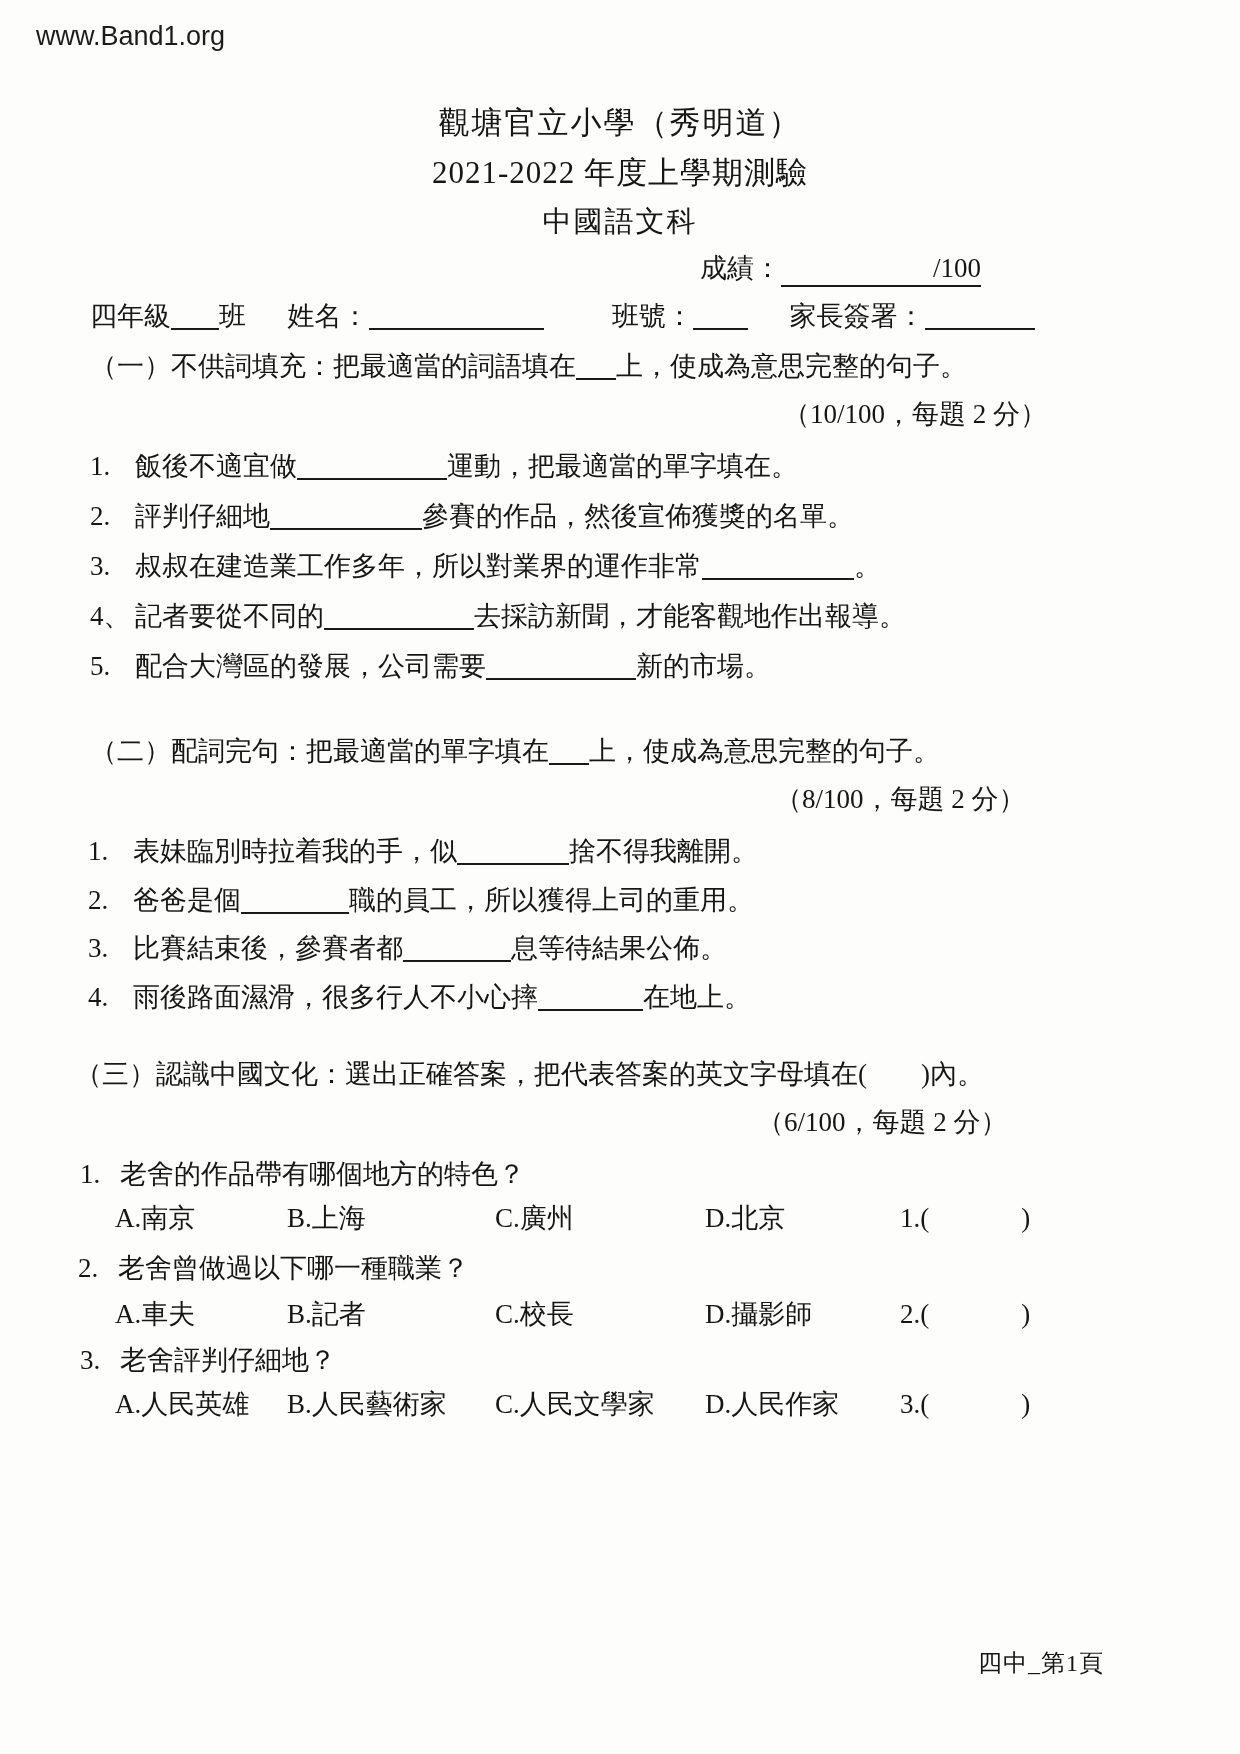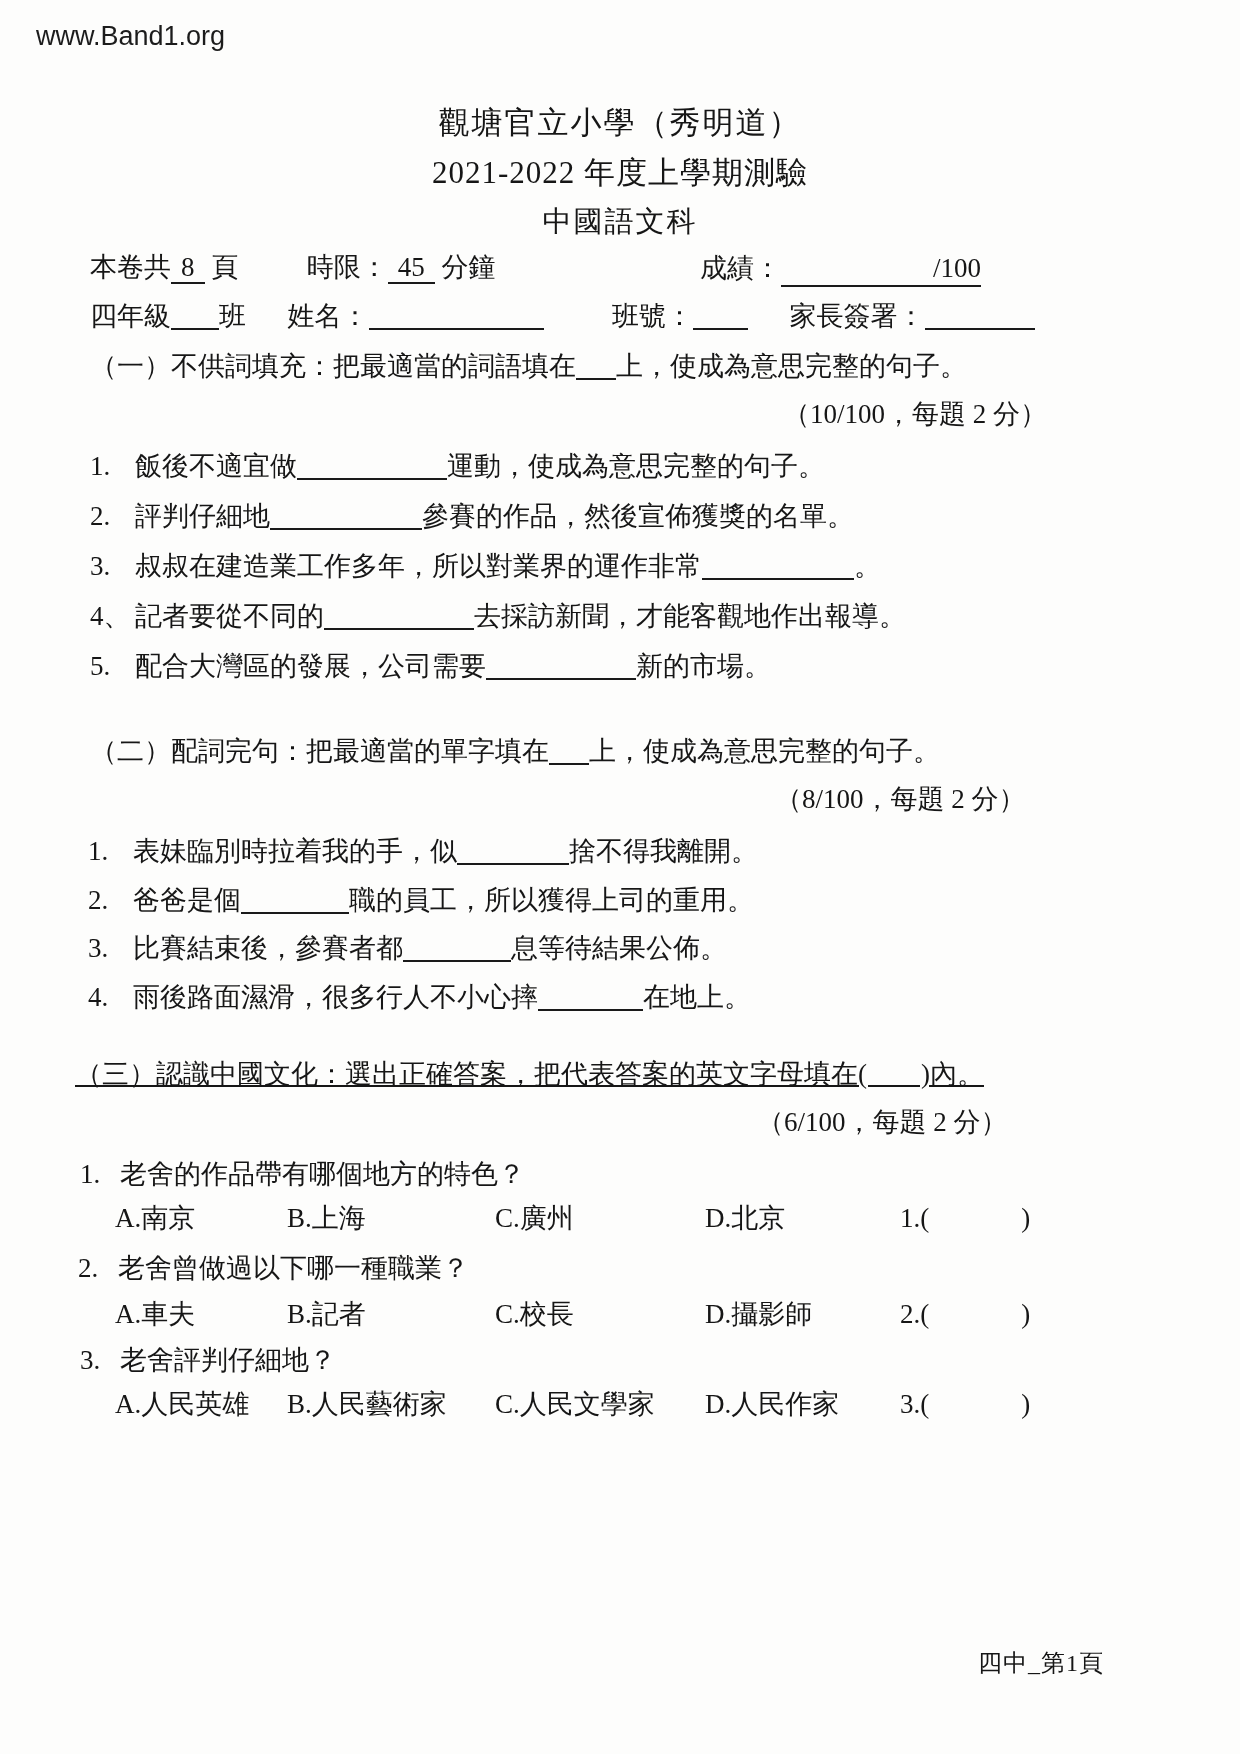--- a/index.html
+++ b/index.html
@@ -40,46 +40,41 @@
 <body>
 
 <div class="page">
 
   <div class="line watermark" style="left:36px;top:20px;">www.Band1.org</div>
 
   <div class="line center title-school" style="top:104px;">觀塘官立小學（秀明道）</div>
   <div class="line center title-term" style="top:154px;">2021-2022 年度上學期測驗</div>
   <div class="line center" style="top:203px;"><span class="title-subject u">中國語文科</span></div>
 
-  <div class="line" style="left:90px;top:251px;">
-    <span>本卷共</span><span class="filled">8</span> <span>頁</span>
-    <span class="sp55"></span>
-    <span>時限：</span><span class="filled">45</span> <span>分鐘</span>
-  </div>
   <div class="line" style="left:700px;top:251px;">
     <span>成績：</span><span class="score-wrap"><span class="gap" style="width:152px;"></span><span>/100</span></span>
   </div>
 
   <div class="line" style="left:90px;top:350px;">
     <span>（一）不供詞填充：把最適當的詞語填在</span><span class="blank" style="width:40px;"></span><span>上，使成為意思完整的句子。</span>
   </div>
 
   <div class="line" style="left:90px;top:300px;">
     <span>四年級</span><span class="blank" style="width:48px;"></span><span>班</span>
     <span class="sp28"></span>
     <span>姓名：</span><span class="blank" style="width:175px;"></span>
     <span class="sp55"></span>
     <span>班號：</span><span class="blank" style="width:55px;"></span>
     <span class="sp28"></span>
     <span>家長簽署：</span><span class="blank" style="width:110px;"></span>
   </div>
   <div class="line marks" style="left:783px;top:398px;">（10/100，每題 2 分）</div>
 
   <div class="line" style="left:90px;top:450px;">
-    <span class="qno">1.</span><span>飯後不適宜做</span><span class="blank" style="width:150px;"></span><span>運動，使成為意思完整的句子。</span>
+    <span class="qno">1.</span><span>飯後不適宜做</span><span class="blank" style="width:150px;"></span><span>運動，把最適當的單字填在。</span>
   </div>
   <div class="line" style="left:90px;top:500px;">
     <span class="qno">2.</span><span>評判仔細地</span><span class="blank" style="width:152px;"></span><span>參賽的作品，然後宣佈獲獎的名單。</span>
   </div>
   <div class="line" style="left:90px;top:550px;">
     <span class="qno">3.</span><span>叔叔在建造業工作多年，所以對業界的運作非常</span><span class="blank" style="width:152px;"></span><span>。</span>
   </div>
   <div class="line" style="left:90px;top:600px;">
     <span class="qno">4、</span><span>記者要從不同的</span><span class="blank" style="width:150px;"></span><span>去採訪新聞，才能客觀地作出報導。</span>
   </div>
@@ -98,21 +93,21 @@
   <div class="line" style="left:88px;top:884px;">
     <span class="qno">2.</span><span>爸爸是個</span><span class="blank" style="width:108px;"></span><span>職的員工，所以獲得上司的重用。</span>
   </div>
   <div class="line" style="left:88px;top:932px;">
     <span class="qno">3.</span><span>比賽結束後，參賽者都</span><span class="blank" style="width:108px;"></span><span>息等待結果公佈。</span>
   </div>
   <div class="line" style="left:88px;top:981px;">
     <span class="qno">4.</span><span>雨後路面濕滑，很多行人不小心摔</span><span class="blank" style="width:105px;"></span><span>在地上。</span>
   </div>
 
-  <div class="line" style="left:75px;top:1058px;text-decoration:underline;">（三）認識中國文化：選出正確答案，把代表答案的英文字母填在(　　)內。</div>
+  <div class="line" style="left:75px;top:1058px;">（三）認識中國文化：選出正確答案，把代表答案的英文字母填在(　　)內。</div>
   <div class="line marks" style="left:757px;top:1106px;">（6/100，每題 2 分）</div>
 
   <div class="line" style="left:80px;top:1158px;">
     <span class="qno3">1.</span><span class="u">老舍</span><span>的作品帶有哪個地方的特色？</span>
   </div>
   <div class="line" style="left:115px;top:1202px;">
     <span class="opt a"><span>A.</span><span class="u">南京</span></span><span class="opt b"><span>B.</span><span class="u">上海</span></span><span class="opt c"><span>C.</span><span class="u">廣州</span></span><span class="opt d"><span>D.</span><span class="u">北京</span></span><span>1.(</span><span class="ans-close">)</span>
   </div>
 
   <div class="line" style="left:78px;top:1252px;">

